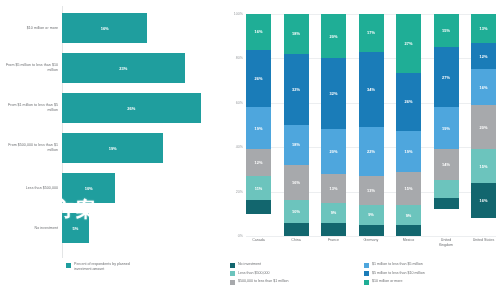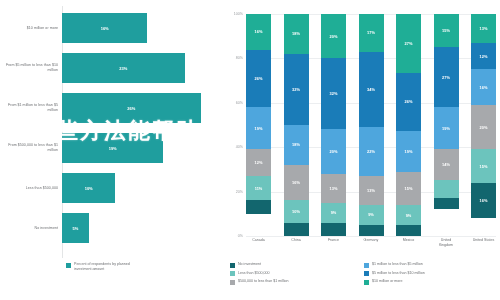--- a/index.html
+++ b/index.html
@@ -302,15 +302,15 @@
           <span class="rp-leg-sw" style="background: rgb(167, 169, 172);"></span>
           <span class="rp-leg-tx">$500,000 to less than $1 million</span>
         </div>
         <div class="rp-leg-item">
           <span class="rp-leg-sw" style="background: rgb(31, 174, 150);"></span>
           <span class="rp-leg-tx">$10 million or more</span>
         </div>
       </div>
   </div>
 
-  <div class="wm wm-line1">些方法能帮助你</div>
+  <div class="wm wm-line2">最佳方案</div>
 
 </div>
 
 </body></html>

